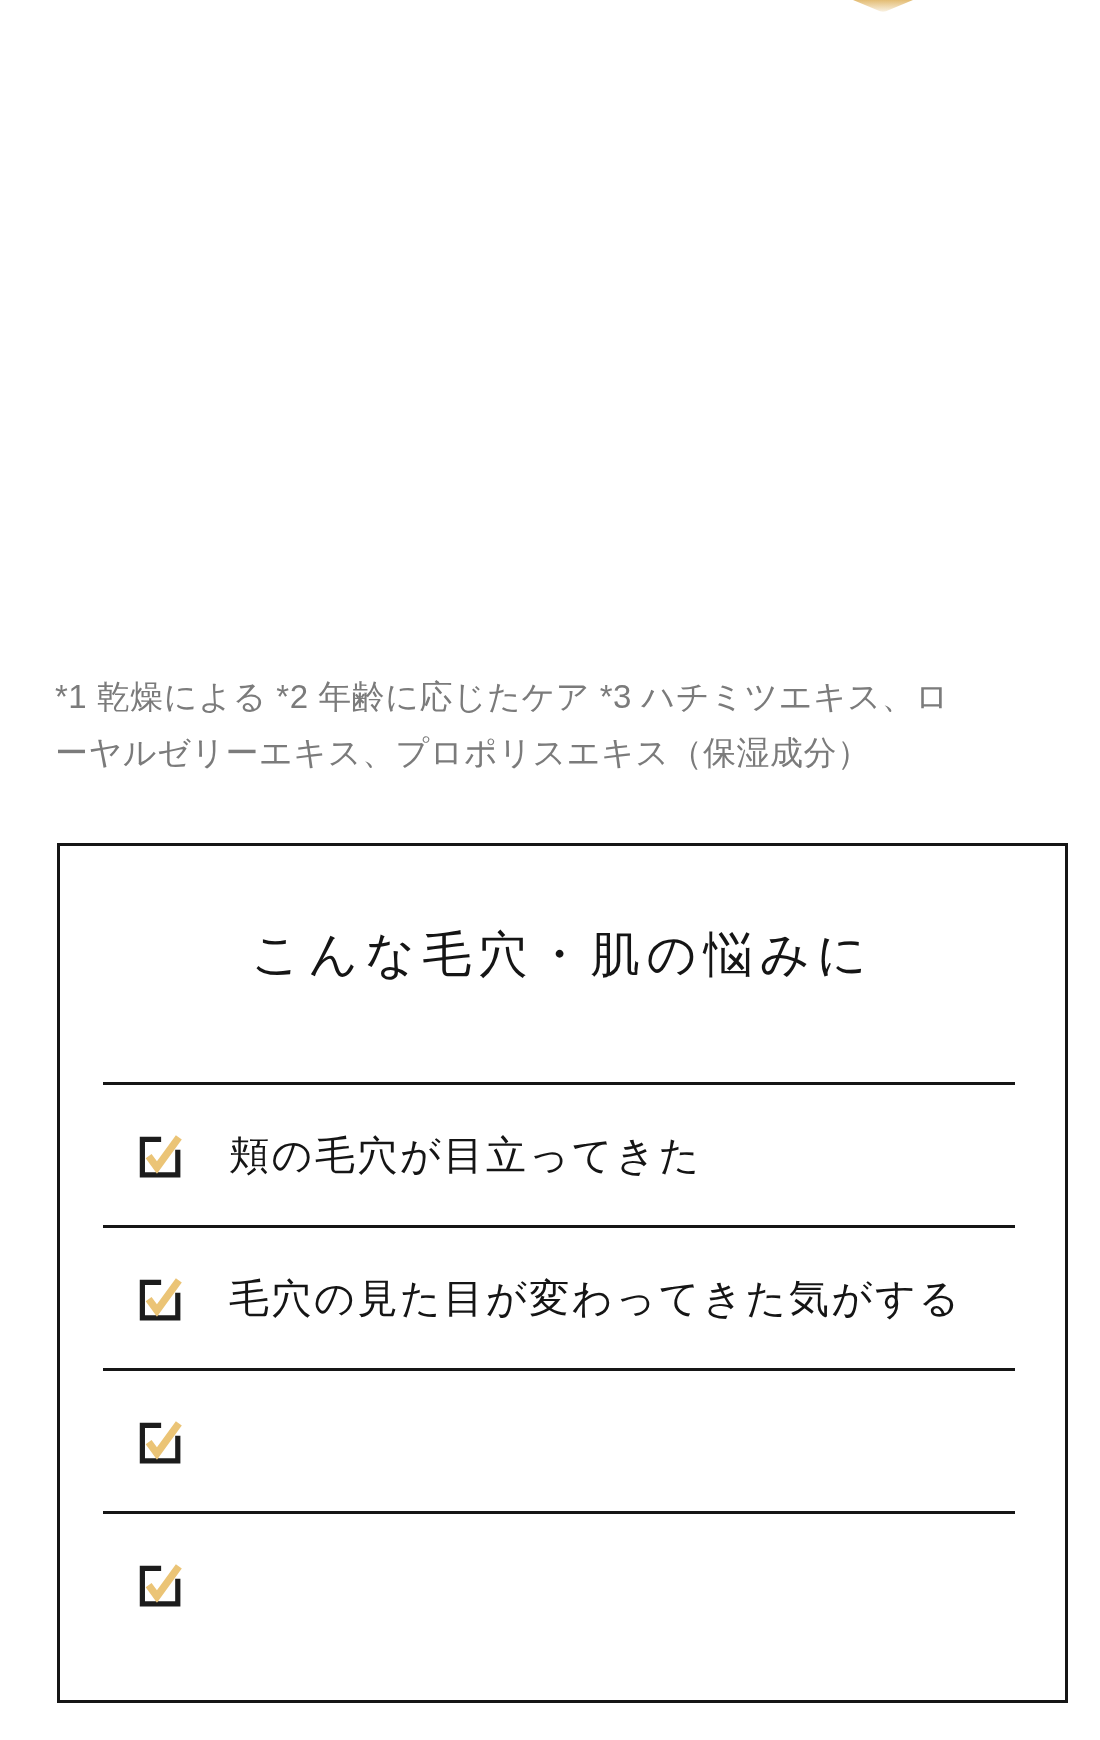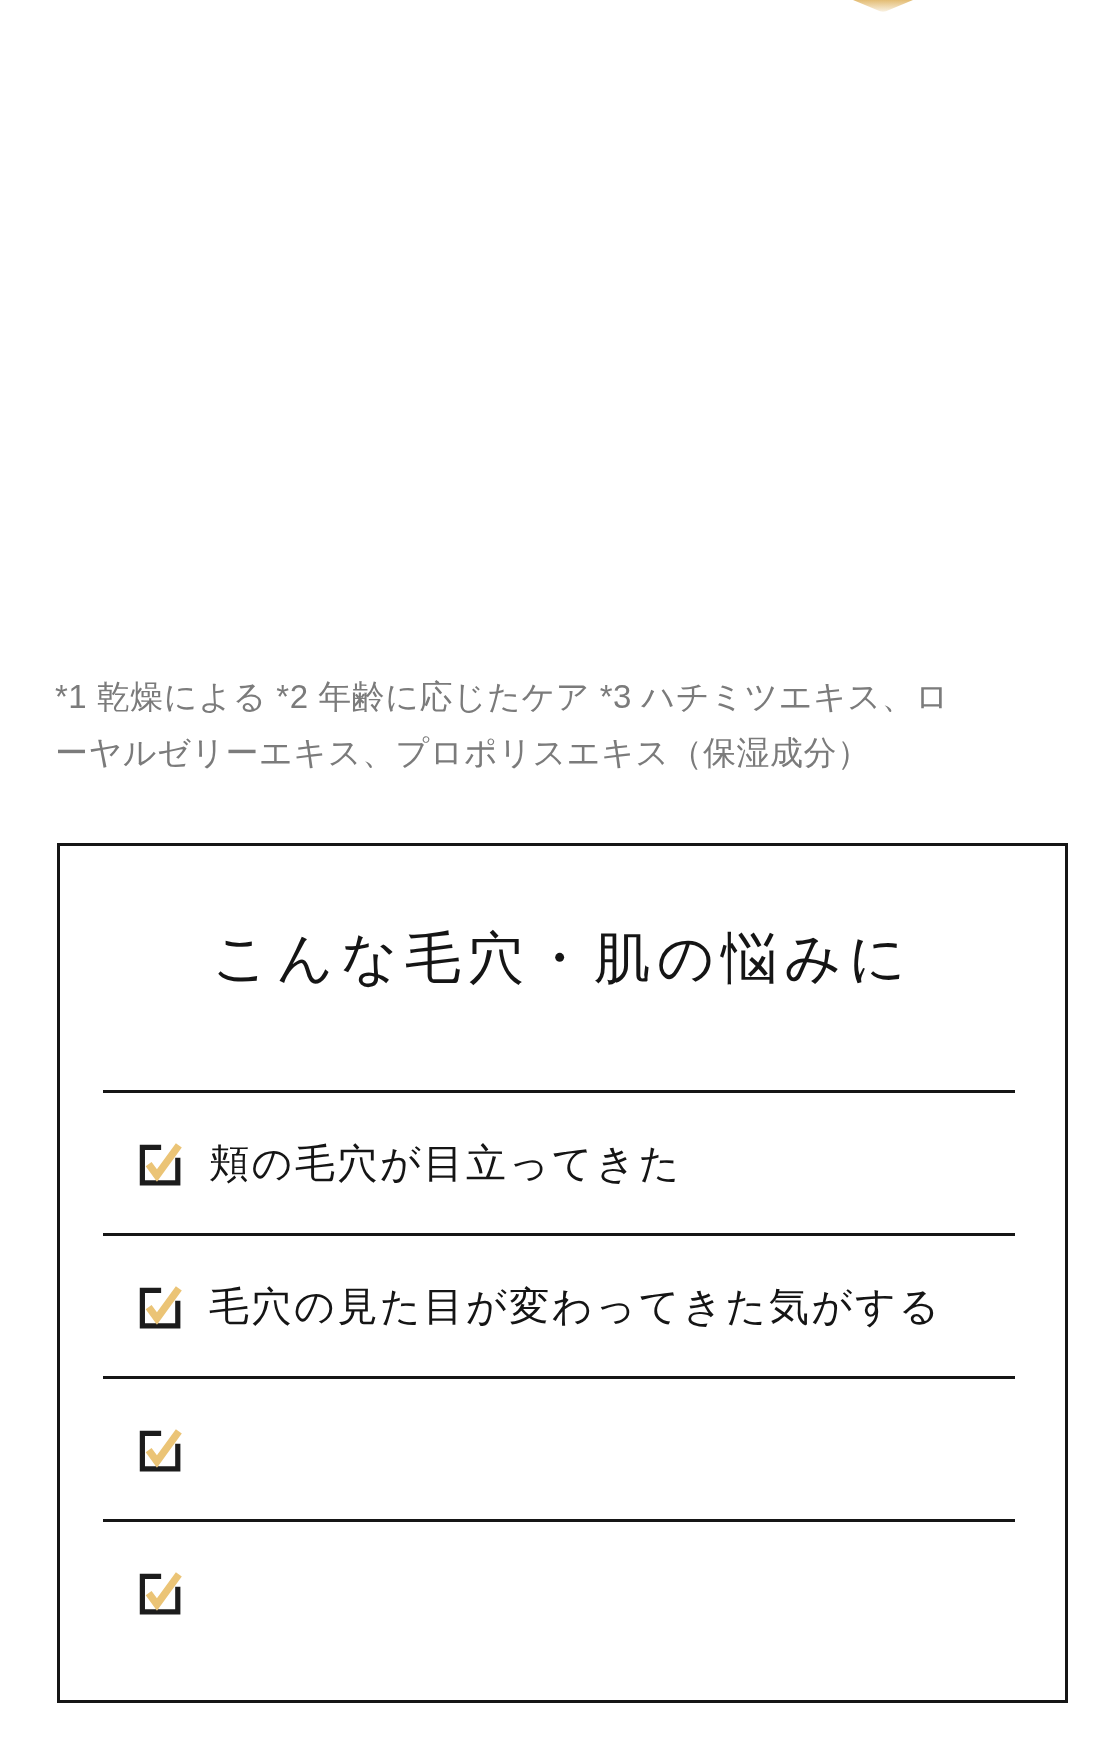--- a/index.html
+++ b/index.html
@@ -39,26 +39,27 @@
   }
 
   
   .concerns{
     position:absolute;left:57px;top:843px;width:1011px;height:860px;
     box-sizing:border-box;border:3px solid var(--border);
     background:var(--background);
   }
   .concerns-title{
     margin:80px 0 0 0;text-align:center;
-    font-size:56px;font-weight:500;letter-spacing:7px;line-height:1.15;
+    font-size:49px;font-weight:500;letter-spacing:7px;line-height:1.15;
   }
   .concerns-list{margin:100px 50px 0 43px;}
   .concern-row{
     display:flex;align-items:center;height:140px;
     border-top:3px solid var(--border);
+    gap:20px;
   }
   .checkbox{width:50px;height:50px;margin:0 26px 0 30px;flex:none;}
   .checkbox .frame{stroke:#1c1c1c;}
   .checkbox .check{stroke:var(--gold-check);}
   .concern-label{font-size:40px;letter-spacing:2.5px;white-space:nowrap;}
 </style>
 </head>
 <body>
 
 <div class="canvas">

